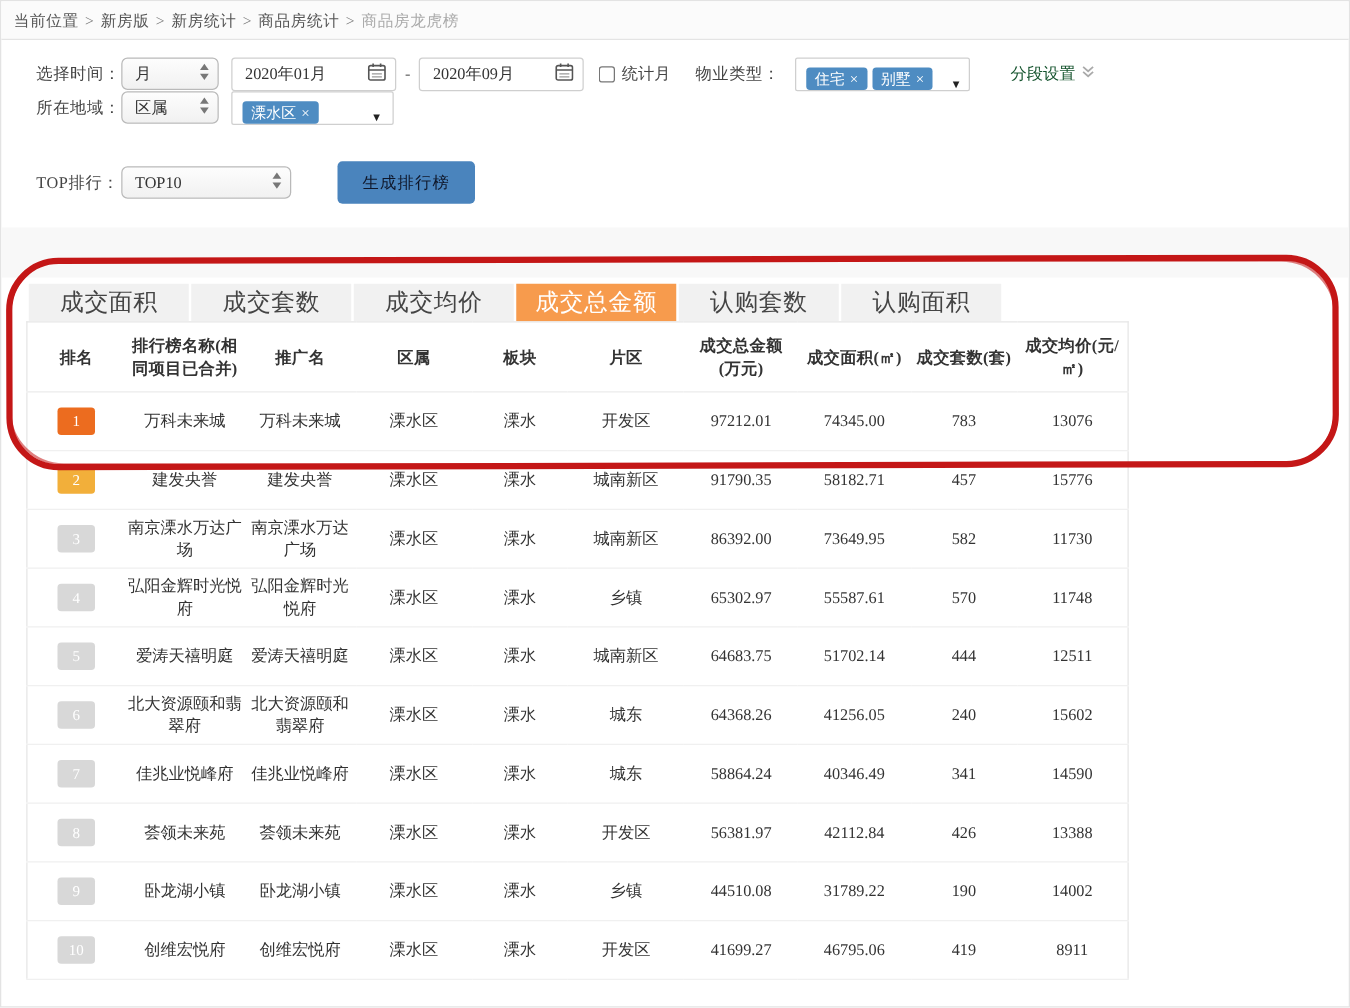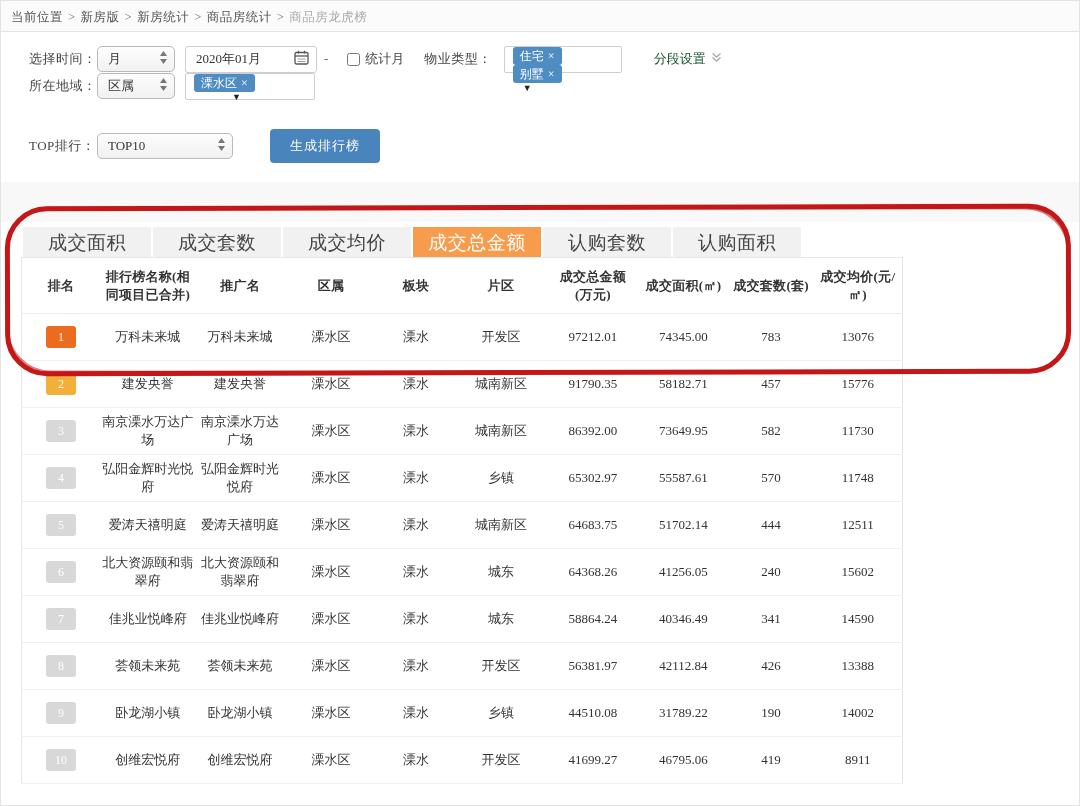--- a/index.html
+++ b/index.html
@@ -15,28 +15,28 @@
   
   .filter-row { position:absolute; left:28px; display:flex; align-items:center; height:28px; font-size:13px; color:#444; }
   .fr1 { top:44px; } .fr2 { top:71px; } .fr3 { top:131px; }
   .flabel { width:68px; letter-spacing:.5px; }
   .select { display:flex; align-items:center; justify-content:space-between; height:26px; border:1px solid #b9b9b9; border-radius:5px; background:linear-gradient(#fdfdfd,#f1f1f1); padding:0 6px 0 10px; margin-right:10px; color:#333; cursor:default; }
   .sel-granularity { width:78px; } .sel-region-type { width:78px; } .sel-top { width:136px; }
   .datebox { display:flex; align-items:center; justify-content:space-between; width:132px; height:27px; border:1px solid #cfcfcf; border-radius:3px; background:#fff; padding:0 7px 0 10px; color:#333; }
   .dash { margin:0 7px; color:#666; }
   .chk { display:flex; align-items:center; margin-left:12px; color:#444; }
   .chk input { width:13px; height:13px; margin-right:5px; }
-  .multiselect { display:flex; align-items:flex-start; height:27px; min-width:118px; border:1px solid #cfcfcf; border-radius:2px; background:#fff; padding:0 6px 0 4px;flex-direction:column; }
+  .multiselect { display:flex; align-items:flex-end; height:27px; min-width:118px; border:1px solid #cfcfcf; border-radius:2px; background:#fff; padding:0 6px 0 4px; }
   .tag { display:inline-block; background:#4e8cc2; color:#fff; font-size:12px; line-height:18px; padding:0 7px; border-radius:3px; margin-left:4px; white-space:nowrap; }
   .tag .x { margin-left:4px; font-style:normal; cursor:pointer; }
   .caret { margin-left:14px; font-size:9px; color:#222; }
   .type-label { width:auto; margin-left:20px; margin-right:12px; }
   .segment { display:flex; align-items:center; margin-left:32px; color:#14532d; cursor:pointer; }
   .segment svg { margin-left:5px; }
-  .generate-btn { margin-left:27px; background:#4a84bd; color:#ffffff; border:none; border-radius:4px; font-size:13px; font-family:inherit; letter-spacing:1px; padding:8px 20px; cursor:pointer; }
+  .generate-btn { margin-left:27px; background:#4a84bd; color:#0f172a; border:none; border-radius:4px; font-size:13px; font-family:inherit; letter-spacing:1px; padding:8px 20px; cursor:pointer; }
 
   .band { position:absolute; top:181px; left:0; width:100%; height:40px; background:#f8f8f8; }
 
   
   .tabs { position:absolute; top:226px; left:22px; display:flex; }
   .tab { position:relative; width:128px; height:32px; line-height:32px; text-align:center; background:#f1f1f1; color:#444; font-size:19px; margin-right:2px; cursor:pointer; letter-spacing:.5px; }
   .tab.active { background:#f79b4d; color:#fff; }
   .tab.active::after { content:""; position:absolute; bottom:-6px; left:50%; margin-left:-6px; border:6px solid transparent; border-top-color:#f79b4d; border-bottom:none; }
 
   
@@ -77,20 +77,31 @@
       <span><svg width="15" height="15" viewBox="0 0 15 15">
             <rect x="1" y="2.5" width="13" height="11.5" rx="1.5" fill="none" stroke="#555" stroke-width="1.3"></rect>
             <line x1="1" y1="6" x2="14" y2="6" stroke="#555" stroke-width="1.3"></line>
             <line x1="4.5" y1="0.8" x2="4.5" y2="3.5" stroke="#555" stroke-width="1.3"></line>
             <line x1="10.5" y1="0.8" x2="10.5" y2="3.5" stroke="#555" stroke-width="1.3"></line>
             <line x1="3.5" y1="9" x2="11.5" y2="9" stroke="#999" stroke-width="1"></line>
             <line x1="3.5" y1="11.5" x2="11.5" y2="11.5" stroke="#999" stroke-width="1"></line>
           </svg></span>
     </div>
     <span class="dash">-</span>
+    <div class="datebox">
+      <span>2020年09月</span>
+      <span><svg width="15" height="15" viewBox="0 0 15 15">
+            <rect x="1" y="2.5" width="13" height="11.5" rx="1.5" fill="none" stroke="#555" stroke-width="1.3"></rect>
+            <line x1="1" y1="6" x2="14" y2="6" stroke="#555" stroke-width="1.3"></line>
+            <line x1="4.5" y1="0.8" x2="4.5" y2="3.5" stroke="#555" stroke-width="1.3"></line>
+            <line x1="10.5" y1="0.8" x2="10.5" y2="3.5" stroke="#555" stroke-width="1.3"></line>
+            <line x1="3.5" y1="9" x2="11.5" y2="9" stroke="#999" stroke-width="1"></line>
+            <line x1="3.5" y1="11.5" x2="11.5" y2="11.5" stroke="#999" stroke-width="1"></line>
+          </svg></span>
+    </div>
     <label class="chk">
       <input type="checkbox" style="">
       <span>统计月</span>
     </label>
     <span class="flabel type-label">物业类型：</span>
     <div class="multiselect">
       <span class="tag"><span>住宅</span><span class="x">×</span></span>
       <span class="tag"><span>别墅</span><span class="x">×</span></span>
       <span class="caret">▼</span>
     </div>

